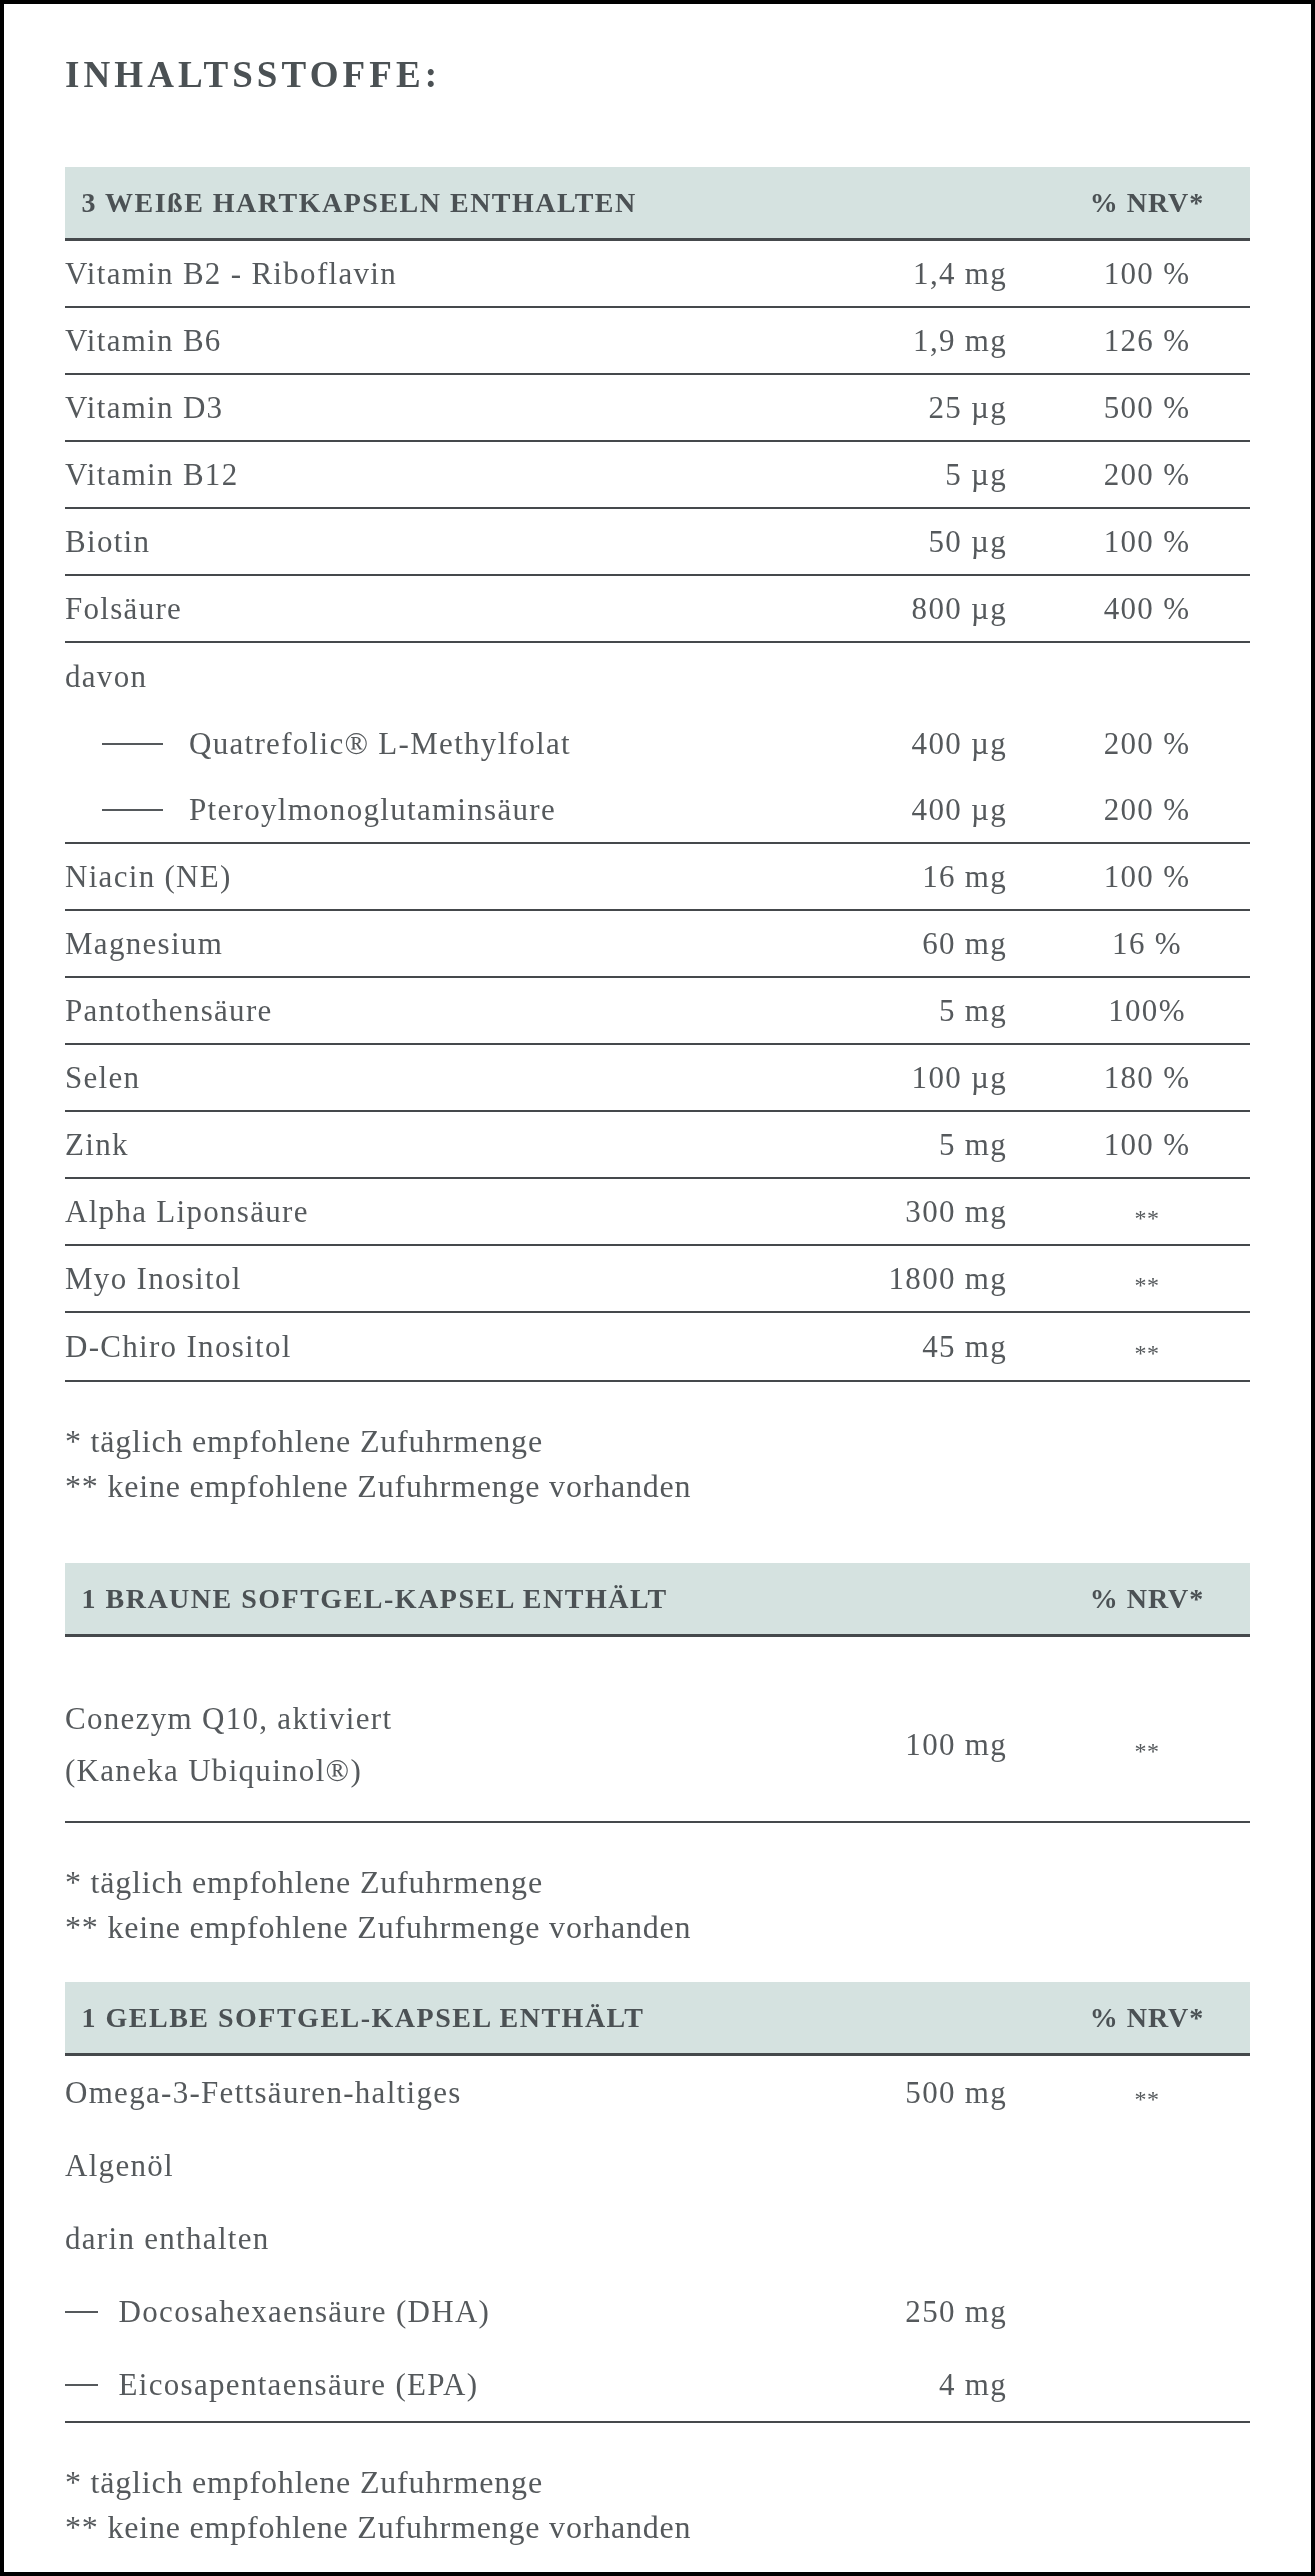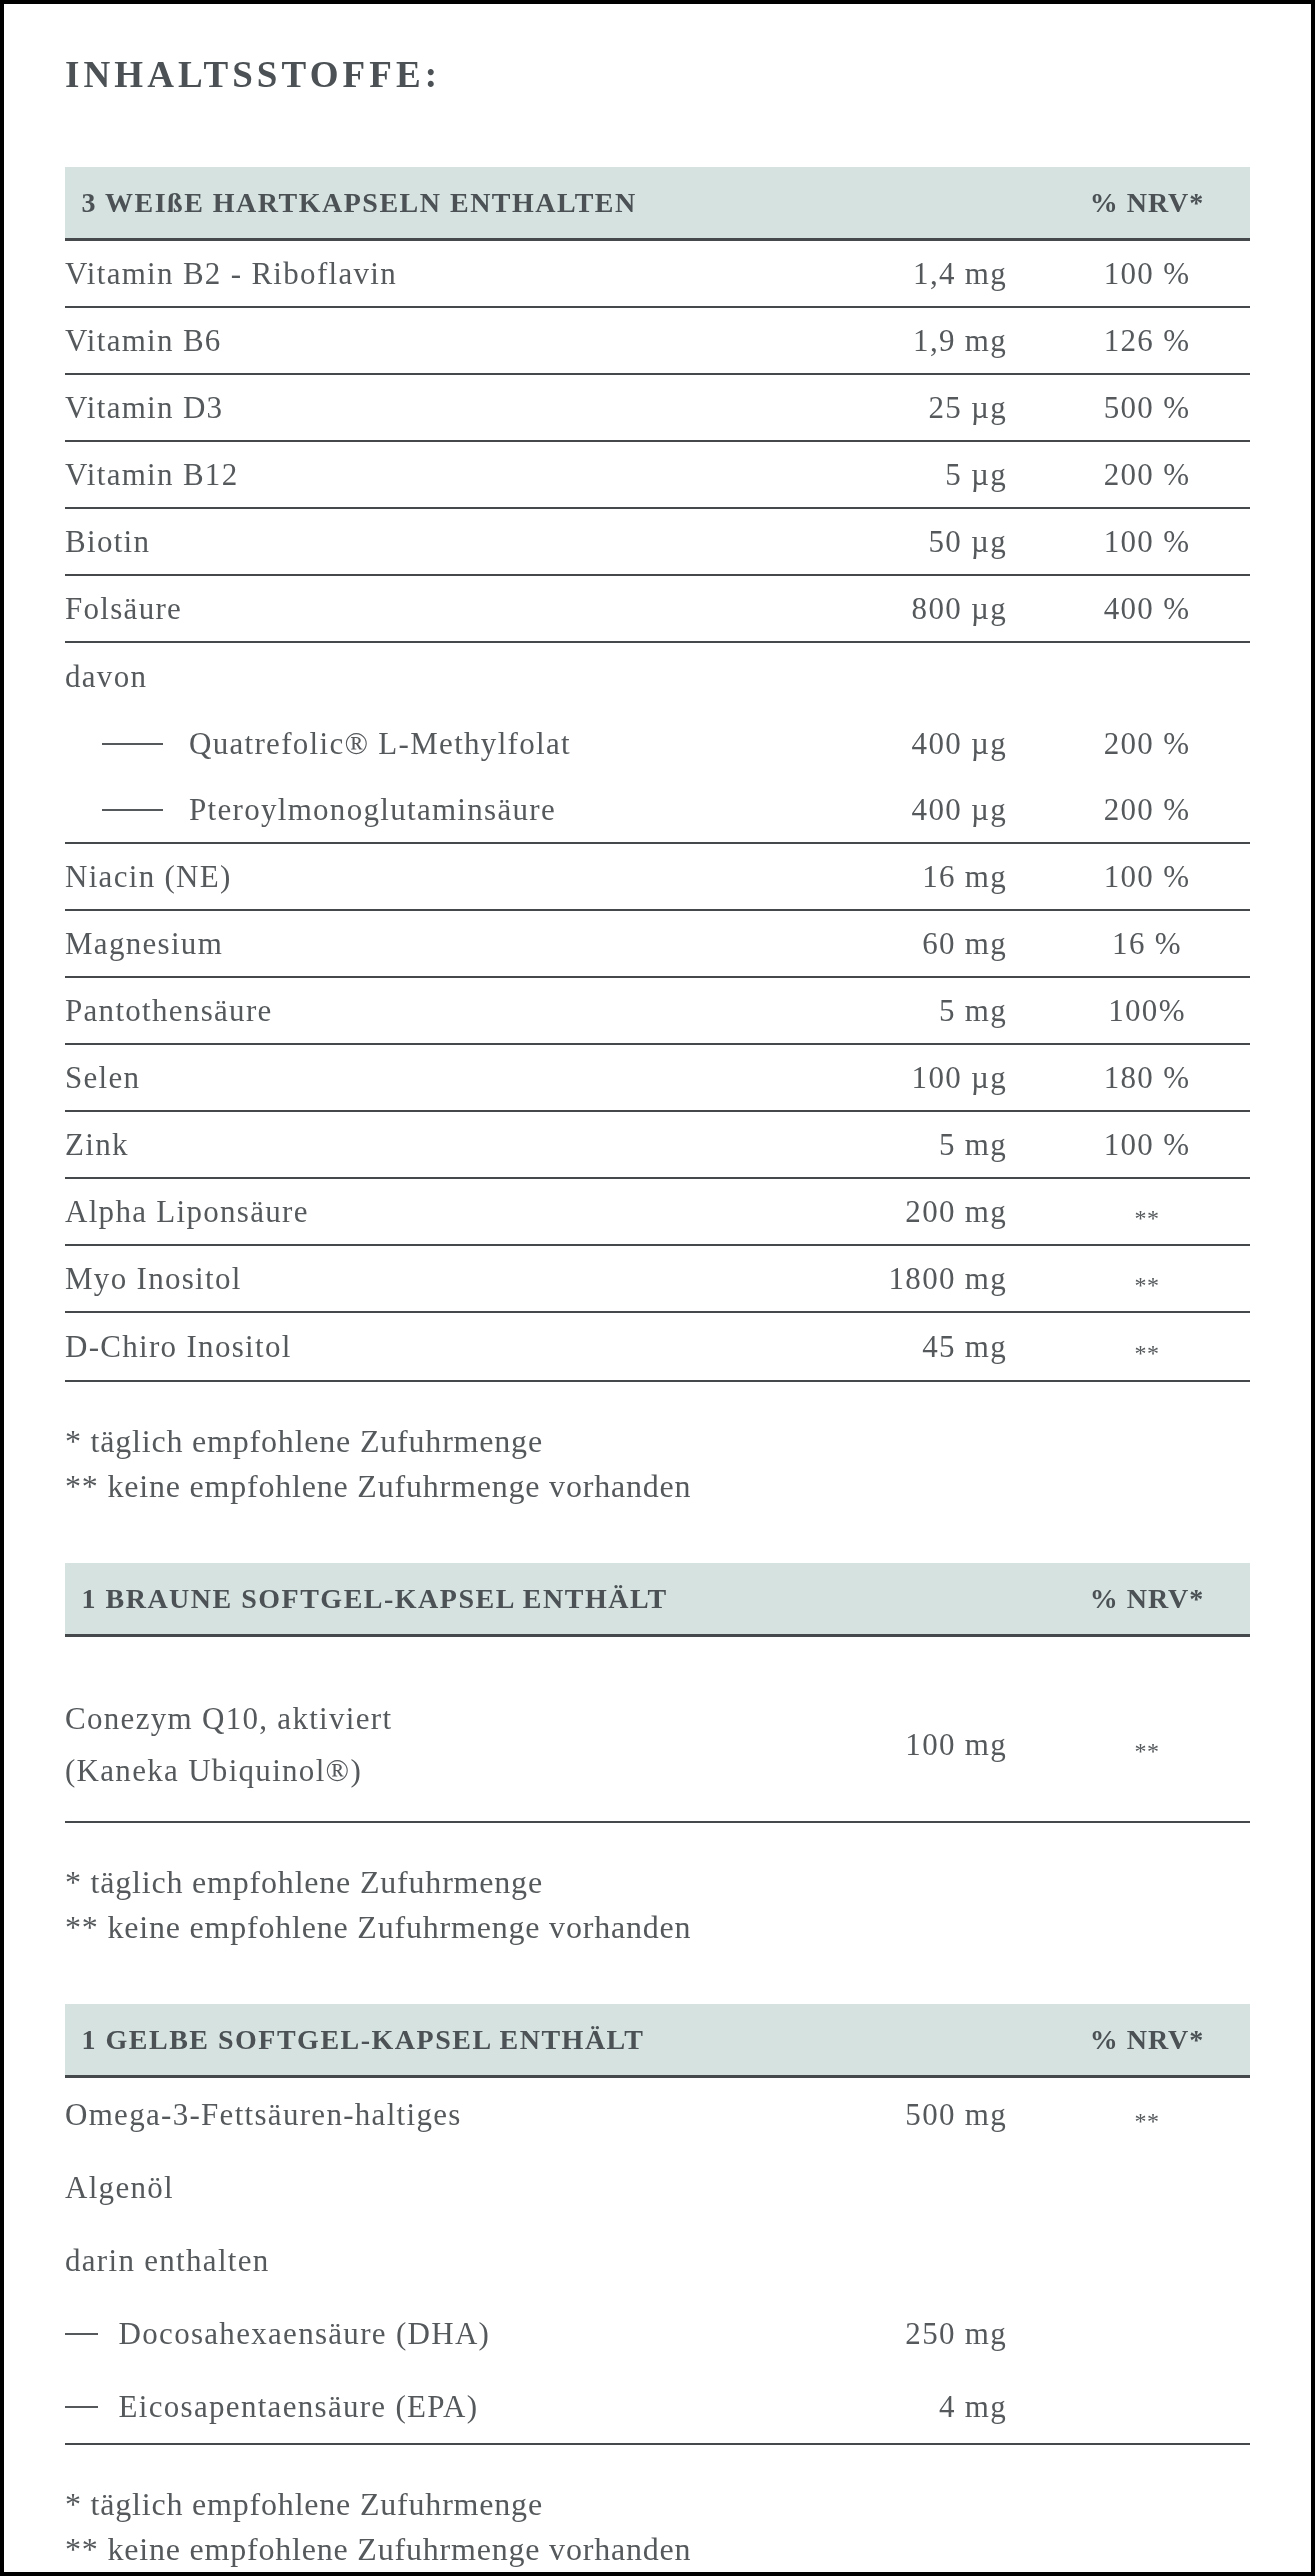--- a/index.html
+++ b/index.html
@@ -26,21 +26,21 @@
     margin-top:49px;
     font-size:37px;
     font-weight:bold;
     letter-spacing:4.1px;
     line-height:44px;
     color:var(--heading);
   }
   .table-block{width:100%;}
   .table-block.t0{margin-top:70px;}
   .table-block.t1{margin-top:54px;}
-  .table-block.t2{margin-top:54px;}
+  .table-block.t2{margin-top:32px;}
   .thead{
     height:71px;
     background:var(--header-bg);
     border-bottom:3.6px solid var(--line);
     display:flex;
     align-items:center;
     justify-content:space-between;
     padding-left:16.5px;
     font-size:28px;
     font-weight:bold;
@@ -186,21 +186,21 @@
             <div class="c-label">
               <span>Zink</span>
             </div>
             <div class="c-amount">5 mg</div>
             <div class="c-nrv">100 %</div>
           </div>
           <div class="row lined">
             <div class="c-label">
               <span>Alpha Liponsäure</span>
             </div>
-            <div class="c-amount">200 mg</div>
+            <div class="c-amount">300 mg</div>
             <div class="c-nrv"><span class="stars">**</span></div>
           </div>
           <div class="row lined">
             <div class="c-label">
               <span>Myo Inositol</span>
             </div>
             <div class="c-amount">1800 mg</div>
             <div class="c-nrv"><span class="stars">**</span></div>
           </div>
           <div class="row">

